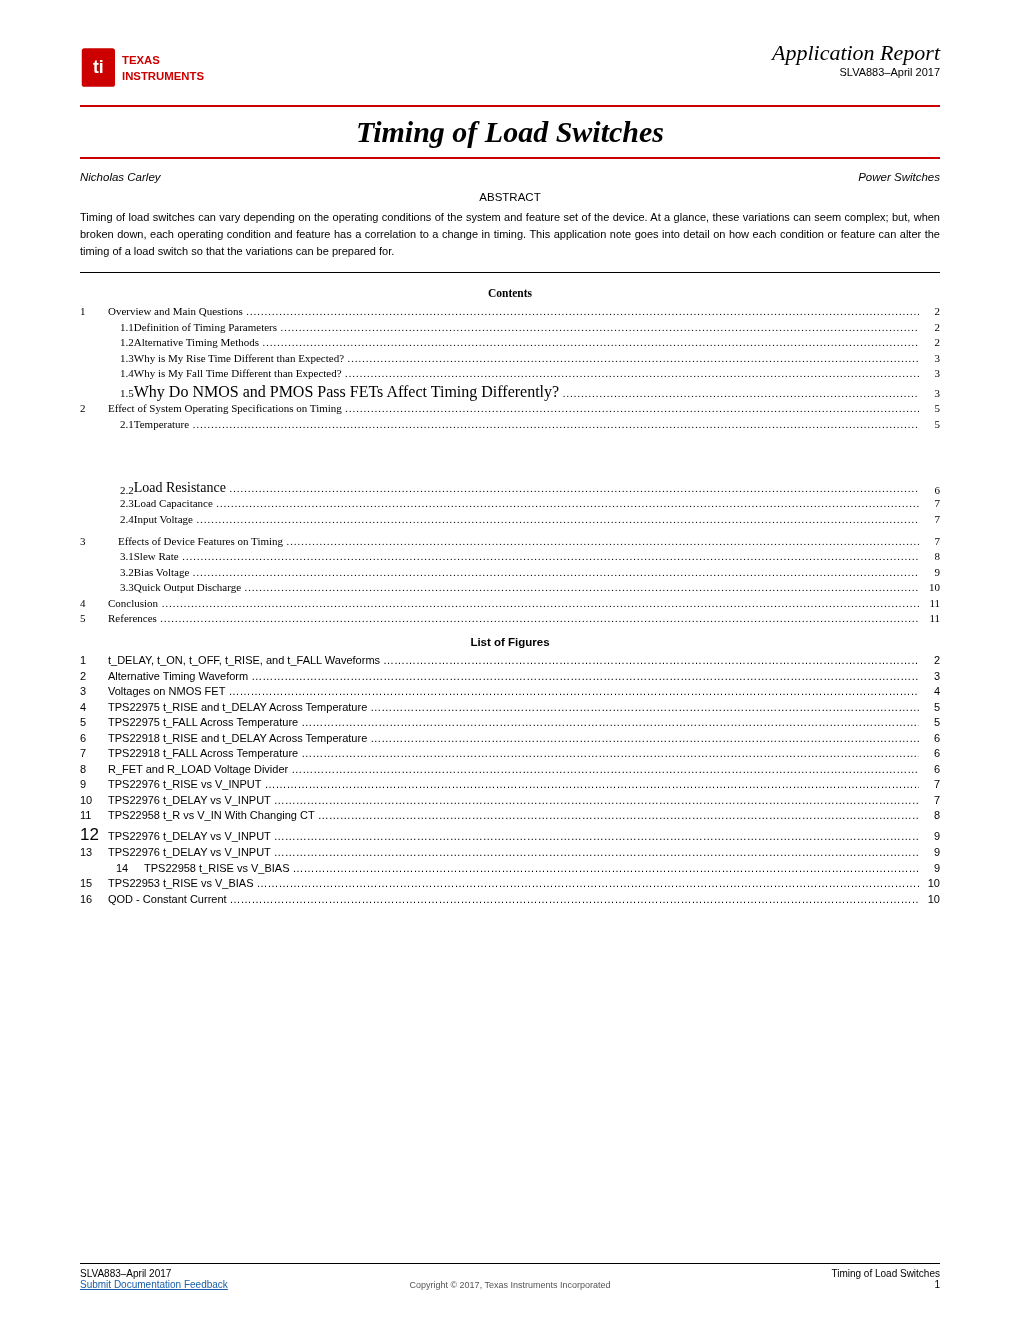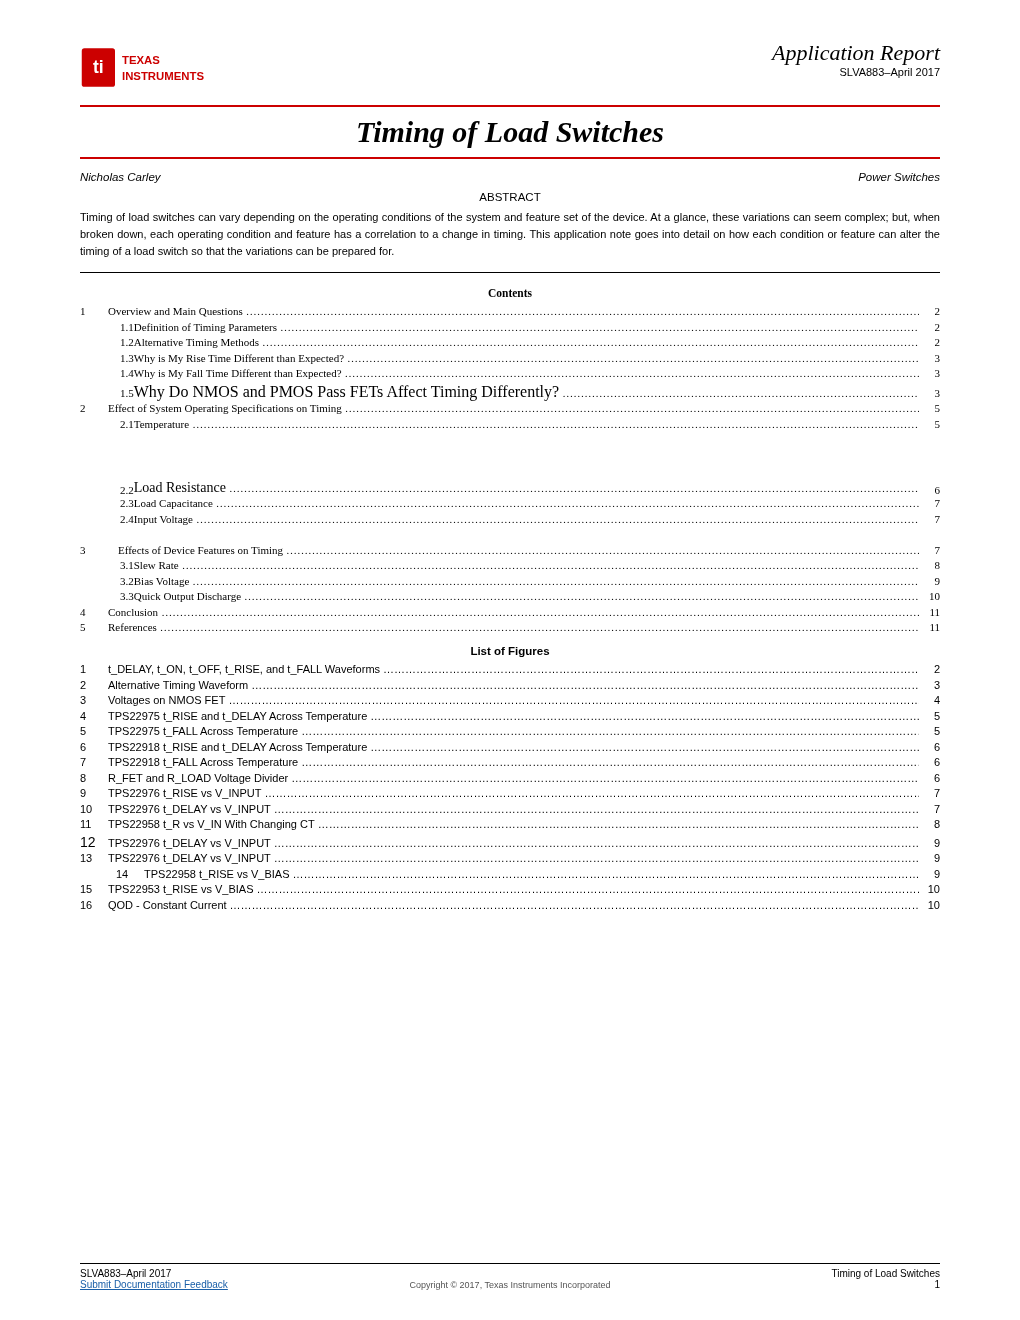--- a/index.html
+++ b/index.html
@@ -256,21 +256,21 @@
           <span style="font-size: 14px; white-space: nowrap;">Load Resistance</span>
           <span style="flex: 1 1 0%; overflow: hidden; white-space: nowrap; margin: 0px 3px; font-size: 11px; padding-bottom: 2px;">………………………………………………………………………………………………………………………………………………………………………………………………………………………………………</span>
           <span style="min-width: 18px; text-align: right; font-size: 11px;">6</span>
         </div>
         <div class="toc-entry sub" style="display: flex; align-items: baseline; width: 100%; margin-bottom: 1.5px;">
           <span style="min-width: 0px; font-size: 11px;">2.3</span>
           <span style="font-size: 11px; white-space: nowrap;">Load Capacitance</span>
           <span style="flex: 1 1 0%; overflow: hidden; white-space: nowrap; margin: 0px 3px; font-size: 11px; padding-bottom: 2px;">………………………………………………………………………………………………………………………………………………………………………………………………………………………………………</span>
           <span style="min-width: 18px; text-align: right; font-size: 11px;">7</span>
         </div>
-        <div class="toc-entry sub" style="display: flex; align-items: baseline; width: 100%; margin-bottom: 17px;">
+        <div class="toc-entry sub" style="display: flex; align-items: baseline; width: 100%; margin-bottom: 8px;">
           <span style="min-width: 0px; font-size: 11px;">2.4</span>
           <span style="font-size: 11px; white-space: nowrap;">Input Voltage</span>
           <span style="flex: 1 1 0%; overflow: hidden; white-space: nowrap; margin: 0px 3px; font-size: 11px; padding-bottom: 2px;">………………………………………………………………………………………………………………………………………………………………………………………………………………………………………</span>
           <span style="min-width: 18px; text-align: right; font-size: 11px;">7</span>
         </div>
         <div class="toc-entry" style="display: flex; align-items: baseline; width: 100%; margin-bottom: 1.5px;">
           <span style="min-width: 28px; font-size: 11px;">3</span>
           <span style="font-size: 11px; white-space: nowrap; padding-left: 10px;">Effects of Device Features on Timing</span>
           <span style="flex: 1 1 0%; overflow: hidden; white-space: nowrap; margin: 0px 3px; font-size: 11px; padding-bottom: 2px;">………………………………………………………………………………………………………………………………………………………………………………………………………………………………………</span>
           <span style="min-width: 18px; text-align: right; font-size: 11px;">7</span>
@@ -371,21 +371,21 @@
           <span style="flex: 1 1 0%; overflow: hidden; white-space: nowrap; margin: 0px 3px; font-size: 11px; padding-bottom: 2px;">………………………………………………………………………………………………………………………………………………………………………………………………………………………………………</span>
           <span style="min-width: 18px; text-align: right; font-size: 11px;">7</span>
         </div>
         <div style="display: flex; align-items: baseline; width: 100%; margin-bottom: 1.5px;">
           <span style="min-width: 28px; font-size: 11px;">11</span>
           <span style="font-size: 11px; white-space: nowrap;">TPS22958 t_R vs V_IN With Changing CT</span>
           <span style="flex: 1 1 0%; overflow: hidden; white-space: nowrap; margin: 0px 3px; font-size: 11px; padding-bottom: 2px;">………………………………………………………………………………………………………………………………………………………………………………………………………………………………………</span>
           <span style="min-width: 18px; text-align: right; font-size: 11px;">8</span>
         </div>
         <div style="display: flex; align-items: baseline; width: 100%; margin-bottom: 1.5px;">
-          <span style="min-width: 28px; font-size: 14px;">12</span>
+          <span style="min-width: 28px; font-size: 17px;">12</span>
           <span style="font-size: 11px; white-space: nowrap;">TPS22976 t_DELAY vs V_INPUT</span>
           <span style="flex: 1 1 0%; overflow: hidden; white-space: nowrap; margin: 0px 3px; font-size: 11px; padding-bottom: 2px;">………………………………………………………………………………………………………………………………………………………………………………………………………………………………………</span>
           <span style="min-width: 18px; text-align: right; font-size: 11px;">9</span>
         </div>
         <div style="display: flex; align-items: baseline; width: 100%; margin-bottom: 1.5px;">
           <span style="min-width: 28px; font-size: 11px;">13</span>
           <span style="font-size: 11px; white-space: nowrap;">TPS22976 t_DELAY vs V_INPUT</span>
           <span style="flex: 1 1 0%; overflow: hidden; white-space: nowrap; margin: 0px 3px; font-size: 11px; padding-bottom: 2px;">………………………………………………………………………………………………………………………………………………………………………………………………………………………………………</span>
           <span style="min-width: 18px; text-align: right; font-size: 11px;">9</span>
         </div>

